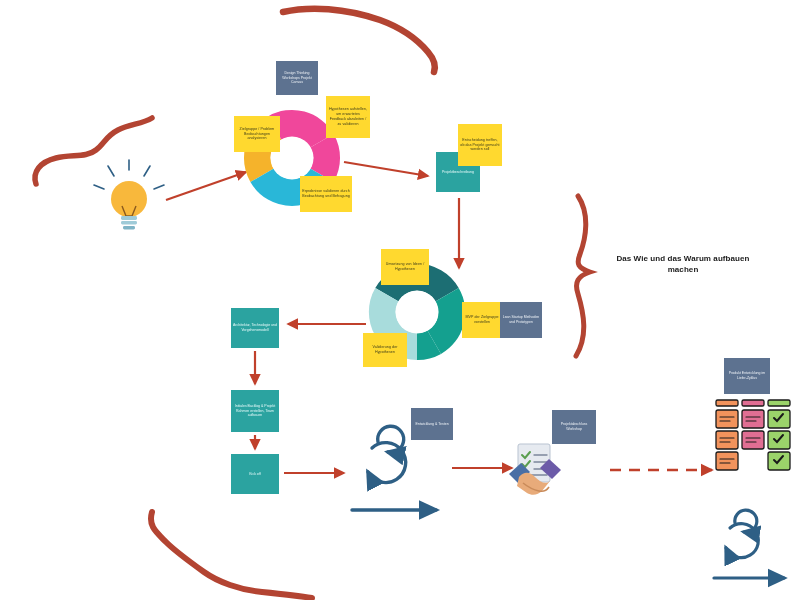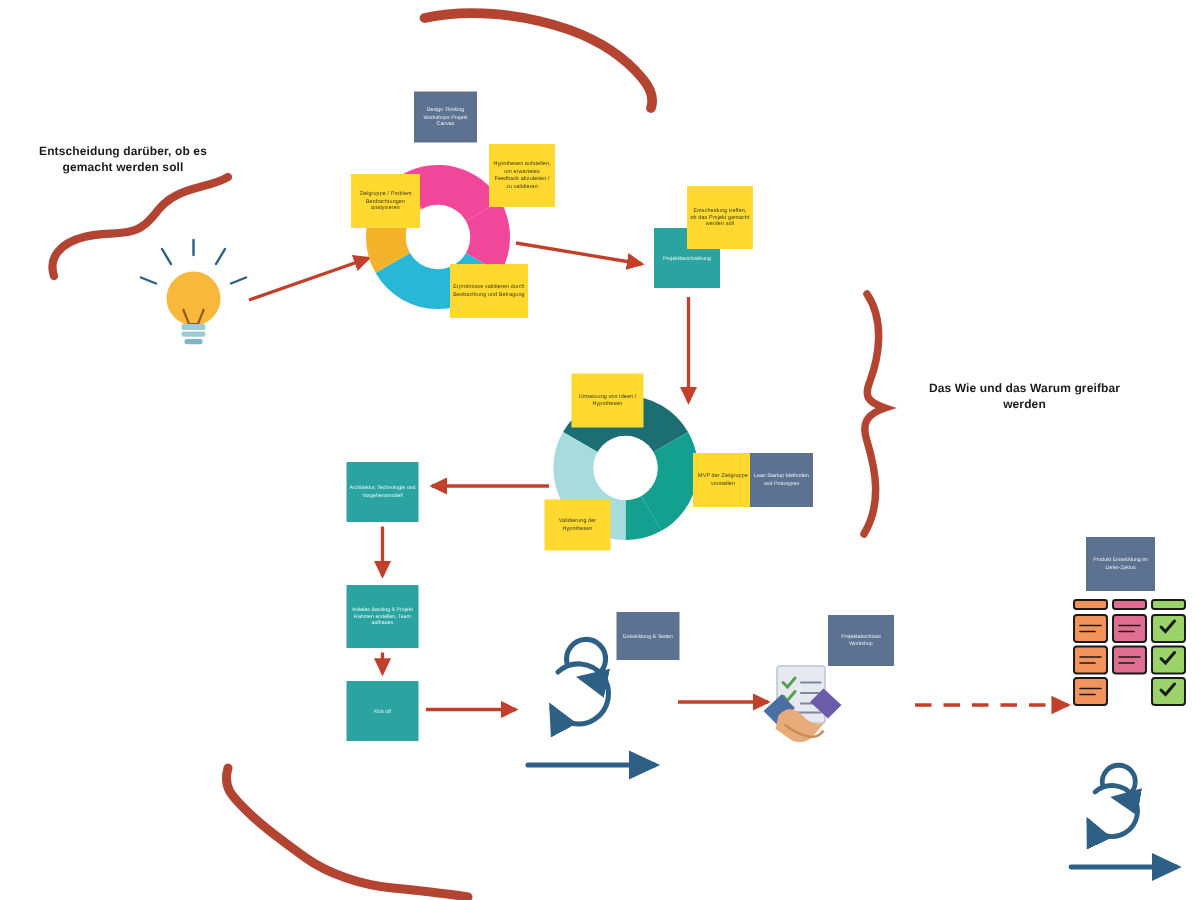--- a/index.html
+++ b/index.html
@@ -212,22 +212,21 @@
       </g>
     </g>
 
     <g fill="none" stroke="#2E5F85" stroke-width="3.2" stroke-linecap="round">
       <path d="M730,528 a17,17 0 1 1 -4,20" marker-end="url(#ahb)"></path>
       <path d="M735,523 a11,11 0 1 1 9,9" marker-end="url(#ahb)"></path>
       <path d="M714,578 L784,578" marker-end="url(#ahb)"></path>
     </g>
   </svg>
 
-  <div class="headline" style="left:12px;top:96px;width:140px;">Entscheidung darüber, ob es gemacht werden soll</div>
-  <div class="headline" style="left:608px;top:254px;width:150px;">Das Wie und das Warum greifbar werden</div>
+  <div class="headline" style="left:608px;top:254px;width:150px;">Das Wie und das Warum aufbauen machen</div>
 
   <div class="node sticky" style="left:234px;top:116px;width:46px;height:36px;">Zielgruppe / Problem Beobachtungen analysieren</div>
   <div class="node sticky" style="left:326px;top:96px;width:44px;height:42px;">Hypothesen aufstellen, um erwartetes Feedback abzuleiten / zu validieren</div>
   <div class="node sticky" style="left:300px;top:176px;width:52px;height:36px;">Erprobnisse validieren durch Beobachtung und Befragung</div>
 
   <div class="node sticky" style="left:381px;top:249px;width:48px;height:36px;">Umsetzung von Ideen / Hypothesen</div>
   <div class="node sticky" style="left:462px;top:302px;width:40px;height:36px;">MVP der Zielgruppe vorstellen</div>
   <div class="node sticky" style="left:363px;top:333px;width:44px;height:34px;">Validierung der Hypothesen</div>
 
   <div class="node slatebox" style="left:276px;top:61px;width:42px;height:34px;">Design Thinking Workshops Projekt Canvas</div>

